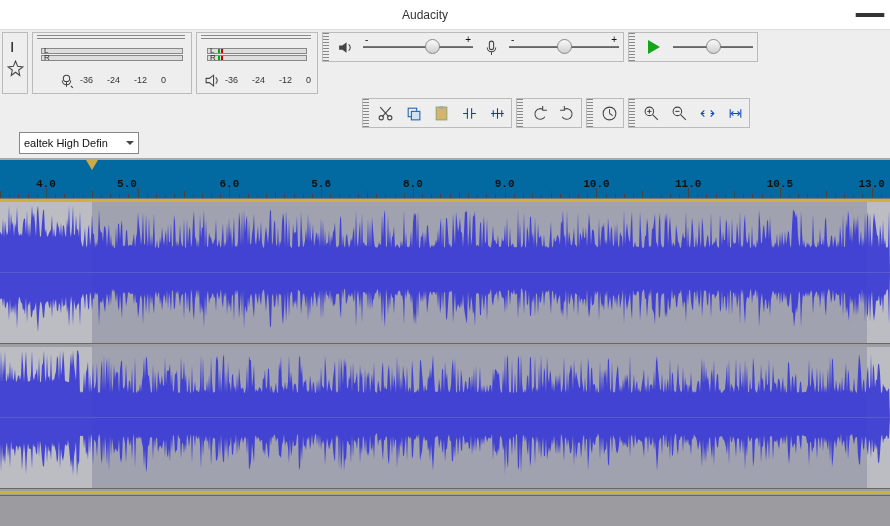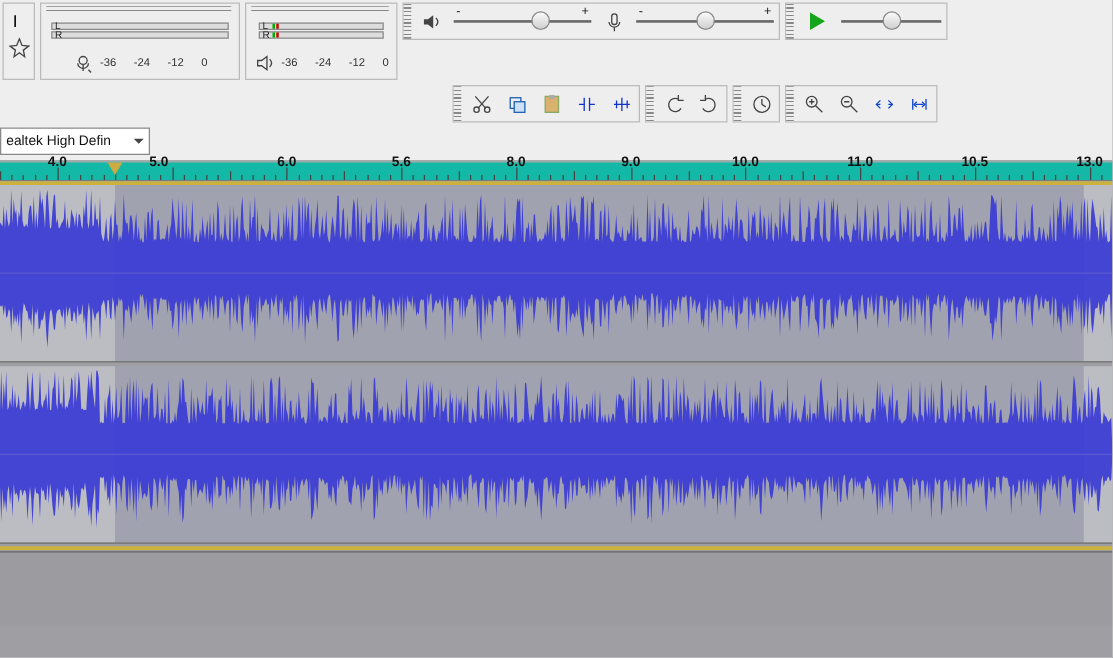--- a/index.html
+++ b/index.html
@@ -28,43 +28,51 @@
   .slider .track { height: 2px; background: #777; width: 100%; }
   .slider .minus { position:absolute; left:2px; top:0; font-size:10px; }
   .slider .plus { position:absolute; right:2px; top:0; font-size:10px; }
   .slider .knob { width: 15px; height: 15px; border-radius: 50%; background: linear-gradient(#fafafa,#cfcfcf); border:1px solid #888; position:absolute; top:5px; }
 
   
   .transport .iconbtn { width: 30px; height: 30px; }
   .transport .iconbtn svg { width: 20px; height: 20px; }
 
   
-  .dropdown { height: 22px; background:#fff; border:1px solid #888; display:flex; align-items:center; padding: 0 16px 0 4px; position: relative; font-size: 11px; overflow: hidden; white-space: nowrap; }
+  .dropdown { height: 22px; background:#fff; border:1px solid #888; display:flex; align-items:center; padding: 0 16px 0 4px; position: relative; font-size: 11px; overflow: hidden; white-space: nowrap; margin-left: 19px; }
   .dropdown::after { content: ""; position: absolute; right: 4px; top: 8px; border: 4px solid transparent; border-top-color: #444; }
 
   
-  .timeline { height: 16px; background: #14b8a6; border-top: 1px solid #aaa; border-bottom: 1px solid #7a7a7a; position: relative; font-size: 11px; }
+  .timeline { height: 40px; background: #0369a1; border-top: 1px solid #aaa; border-bottom: 1px solid #7a7a7a; position: relative; font-size: 11px; font-family: Liberation Mono, monospace; }
   .timeline .tmark { position:absolute; bottom: 0; width:1px; height:6px; background:#444; }
   .timeline .tlabel { position: absolute; bottom: 8px; transform: translateX(-50%); font-weight: bold; }
   .timeline .headmark { position: absolute; top:0; bottom:0; width:0; border-left: 6px solid transparent; border-right: 6px solid transparent; border-top: 10px solid #ccaa44; transform: translateX(-6px); }
 
   
   .tracks { flex:1; position:relative; background:#9e9ea3; overflow:hidden; }
   .band { position:absolute; left:0; right:0; height:3px; background:#cbb23d; }
   .track { height: 142px; background:#bcbdc2; border-bottom:1px solid #666; position:relative; }
   .selection { position:absolute; top:0; bottom:0; background: rgba(70,70,110,0.22); }
   .wave { position:absolute; top:0; bottom:0; left:0; right:0; }
   svg.waves { width:100%; height:100%; }
 
   .bottom { height:60px; background:#9b9ba0; border-top:1px solid #666; }
 </style>
 </head>
 <body>
 
 <div class="window">
+  <div class="titlebar">
+    <div class="title">Audacity</div>
+    <div class="minbtn">
+      <svg viewBox="0 0 14 14">
+          <line x1="2" y1="7" x2="12" y2="7" stroke="#333" stroke-width="1.4"></line>
+        </svg>
+    </div>
+  </div>
 
   <div class="toolbars">
 
     <div class="row">
 
       <div class="panel" style="flex-direction:column; height:62px; width:26px; padding:2px;">
         <div class="iconbtn" style="width:20px;height:20px">
           <svg viewBox="0 0 16 16">
               <text x="3" y="13" font-size="13">I</text>
             </svg>

